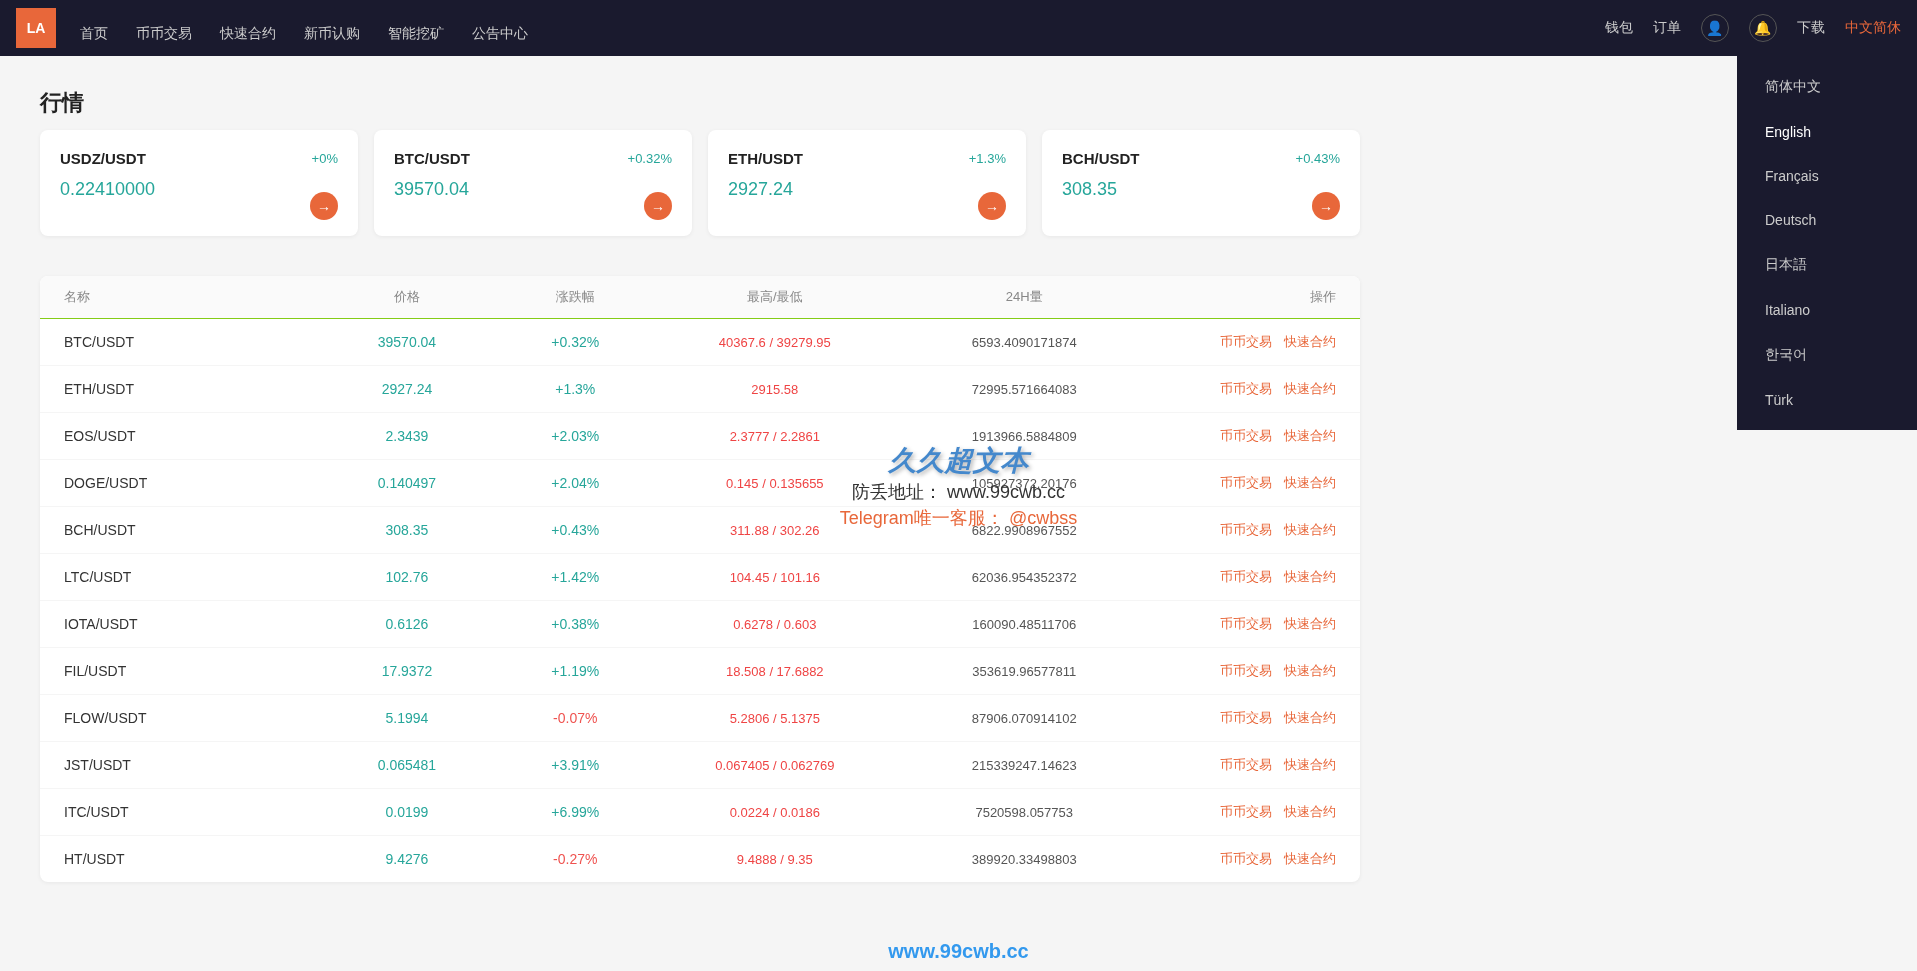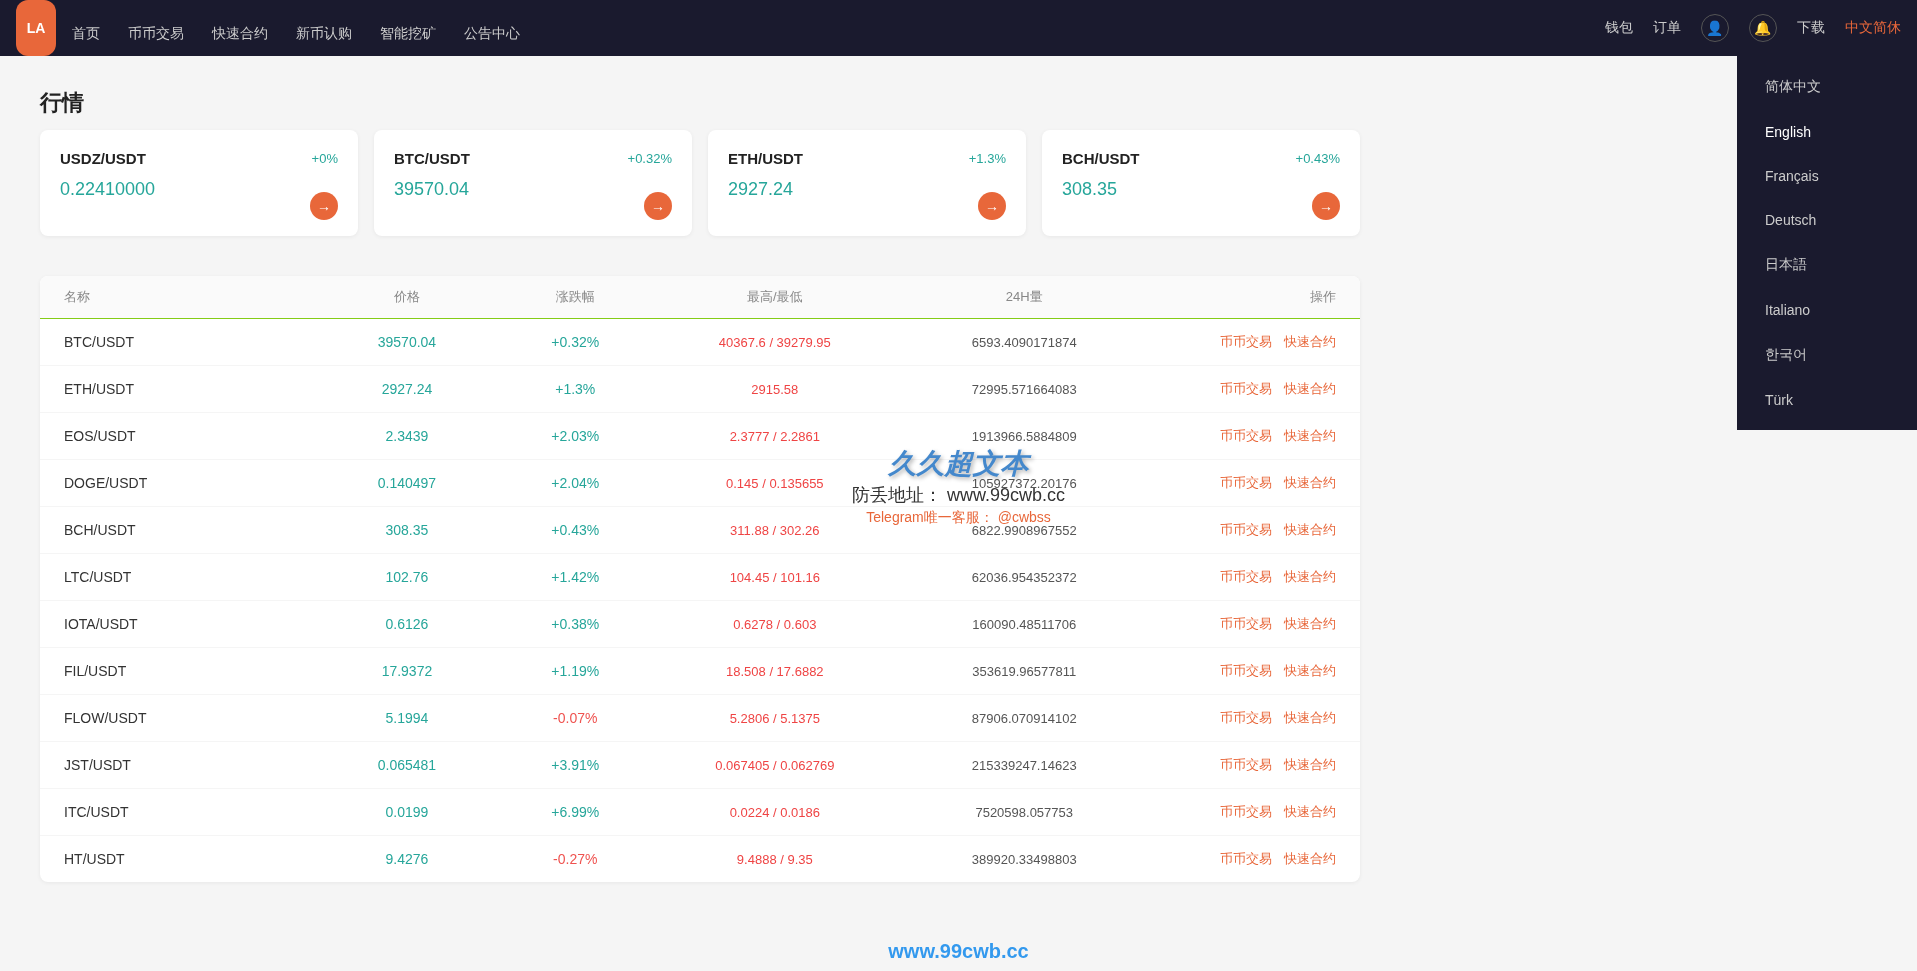--- a/index.html
+++ b/index.html
@@ -10,30 +10,30 @@
       background: #1a1a2e;
       height: 56px;
       display: flex;
       align-items: center;
       padding: 0 16px;
       position: relative;
       z-index: 100;
     }
     .logo {
       width: 40px;
-      height: 56px;
+      height: 40px;
       background: #e8673a;
-      border-radius: 12px;
+      border-radius: 0;
       display: flex;
       align-items: center;
       justify-content: center;
       color: white;
       font-weight: bold;
       font-size: 14px;
-      margin-right: 16px;
+      margin-right: 24px;
       flex-shrink: 0;
     }
     .nav {
       display: flex;
       align-items: center;
       gap: 28px;
       flex: 1;
     }
     .nav-item {
       color: #ccc;
@@ -215,21 +215,21 @@
       text-align: center;
     }
     .watermark-brand {
       font-size: 28px;
       font-weight: bold;
       color: #4488cc;
       text-shadow: 2px 2px 4px rgba(0,0,0,0.3);
       font-style: italic;
     }
     .watermark-telegram {
-      font-size: 14px;
+      font-size: 18px;
       color: #e8673a;
       margin-top: 2px;
     }
     .watermark-address {
       font-size: 18px;
       color: #333;
     }
 
     
     .bottom-watermark {

